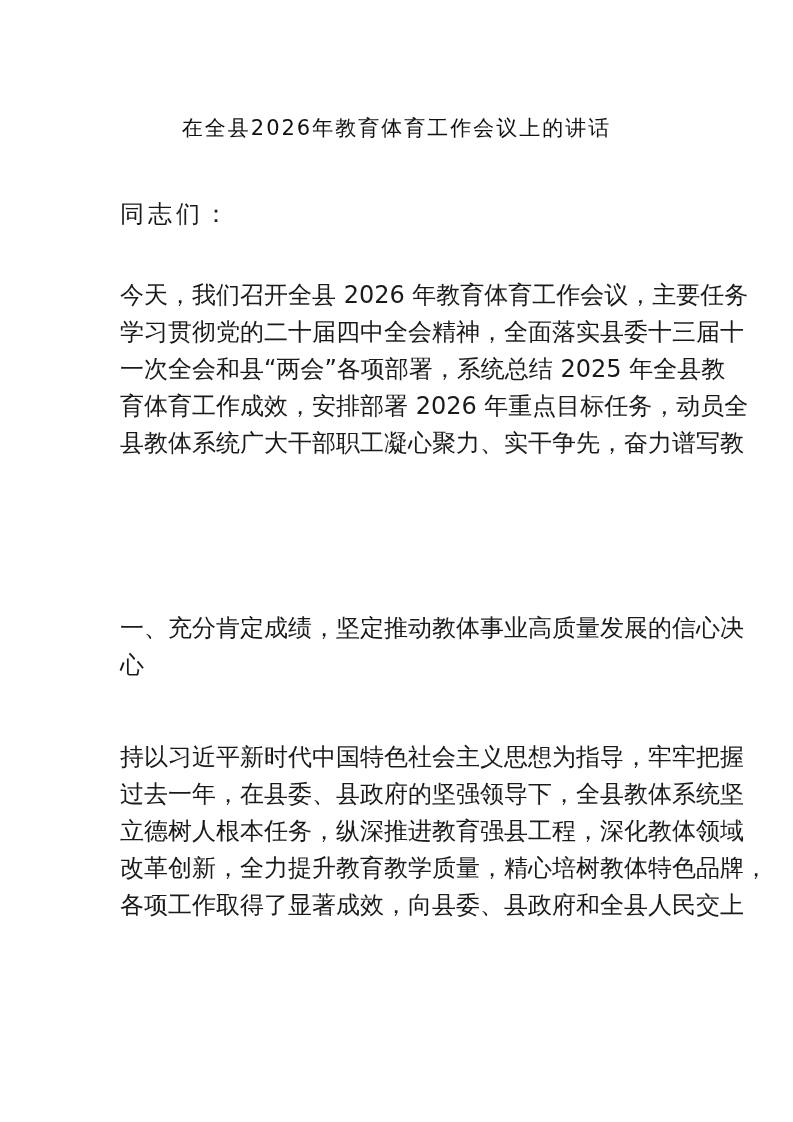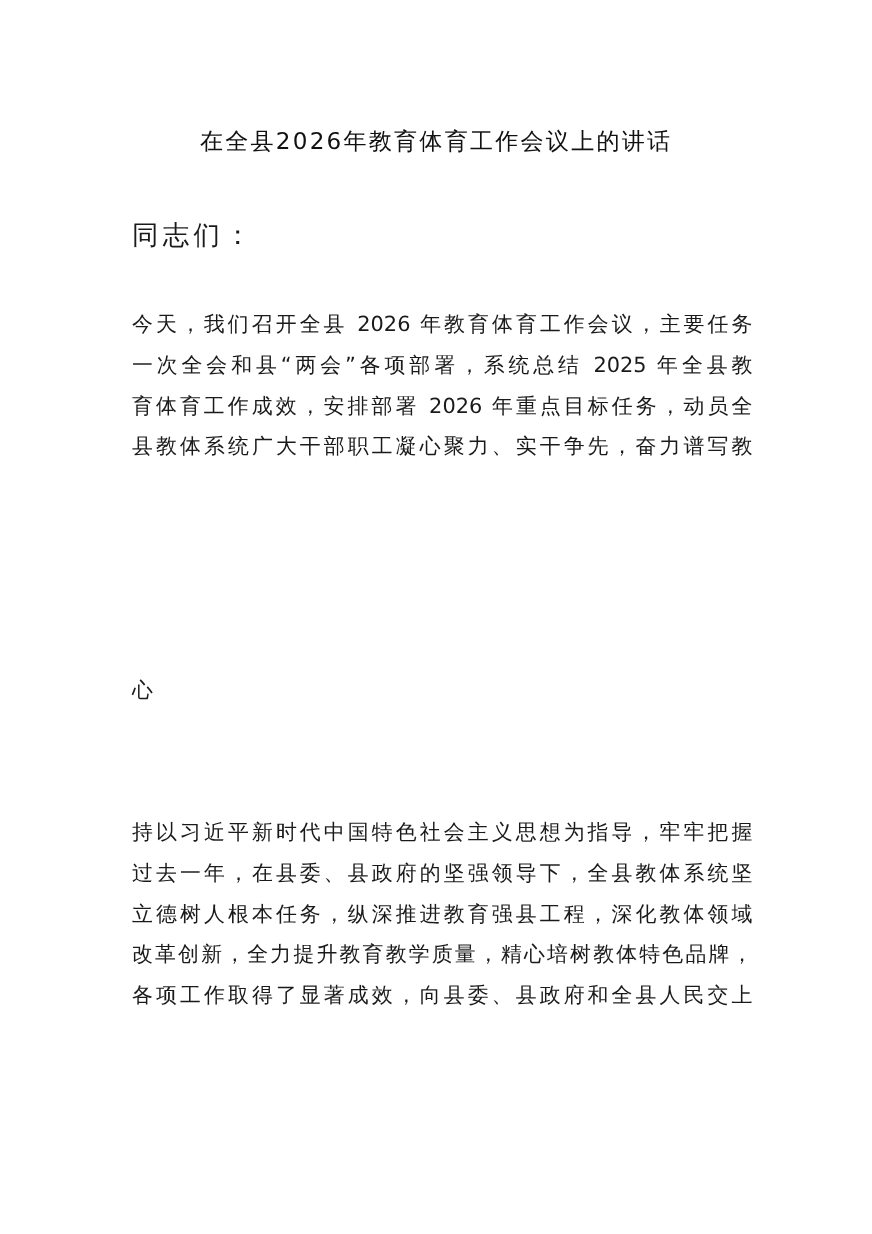--- a/index.html
+++ b/index.html
@@ -3,42 +3,44 @@
 <meta charset="utf-8">
 <style>
   html, body { margin: 0; padding: 0; background: #ffffff; }
   body { width: 793px; height: 1122px; position: relative; overflow: hidden;
          font-family: "DejaVu Sans", sans-serif; color: #1a1a1a; }
   .page { position: absolute; left: 0; top: 0; width: 678px; height: 1122px; background: #fff; margin-top: 12px; }
   .title { position: absolute; top: 102px; left: 0; width: 793px; text-align: center;
            font-size: 21px; letter-spacing: 2px; color: #111; }
   .salute { position: absolute; top: 186px; left: 120px; font-size: 24px; letter-spacing: 4px; }
   .para { position: absolute; left: 120px; width: 564px; }
-  .line { display: block; height: 37px; line-height: 37px; font-size: 19px;
+  .line { display: block; height: 37px; line-height: 37px; font-size: 24px;
           text-align: justify; text-align-last: justify; white-space: nowrap; }
   .line.last { text-align-last: left; letter-spacing: 9.6px; }
   .p1 { top: 265px; }
   .p2 { top: 598px; }
   .p3 { top: 727px; }
 </style>
 </head>
 <body>
 
 <div class="page">
   <div class="title">在全县2026年教育体育工作会议上的讲话</div>
   <div class="salute">同志们：</div>
 
   <div class="para p1">
     <span class="line">今天，我们召开全县 2026 年教育体育工作会议，主要任务</span>
+    <span class="line">学习贯彻党的二十届四中全会精神，全面落实县委十三届十</span>
     <span class="line">一次全会和县“两会”各项部署，系统总结 2025 年全县教</span>
     <span class="line">育体育工作成效，安排部署 2026 年重点目标任务，动员全</span>
     <span class="line">县教体系统广大干部职工凝心聚力、实干争先，奋力谱写教</span>
   </div>
 
   <div class="para p2">
+    <span class="line">一、充分肯定成绩，坚定推动教体事业高质量发展的信心决</span>
     <span class="line last">心</span>
   </div>
 
   <div class="para p3">
     <span class="line">持以习近平新时代中国特色社会主义思想为指导，牢牢把握</span>
     <span class="line">过去一年，在县委、县政府的坚强领导下，全县教体系统坚</span>
     <span class="line">立德树人根本任务，纵深推进教育强县工程，深化教体领域</span>
     <span class="line">改革创新，全力提升教育教学质量，精心培树教体特色品牌，</span>
     <span class="line">各项工作取得了显著成效，向县委、县政府和全县人民交上</span>
   </div>

